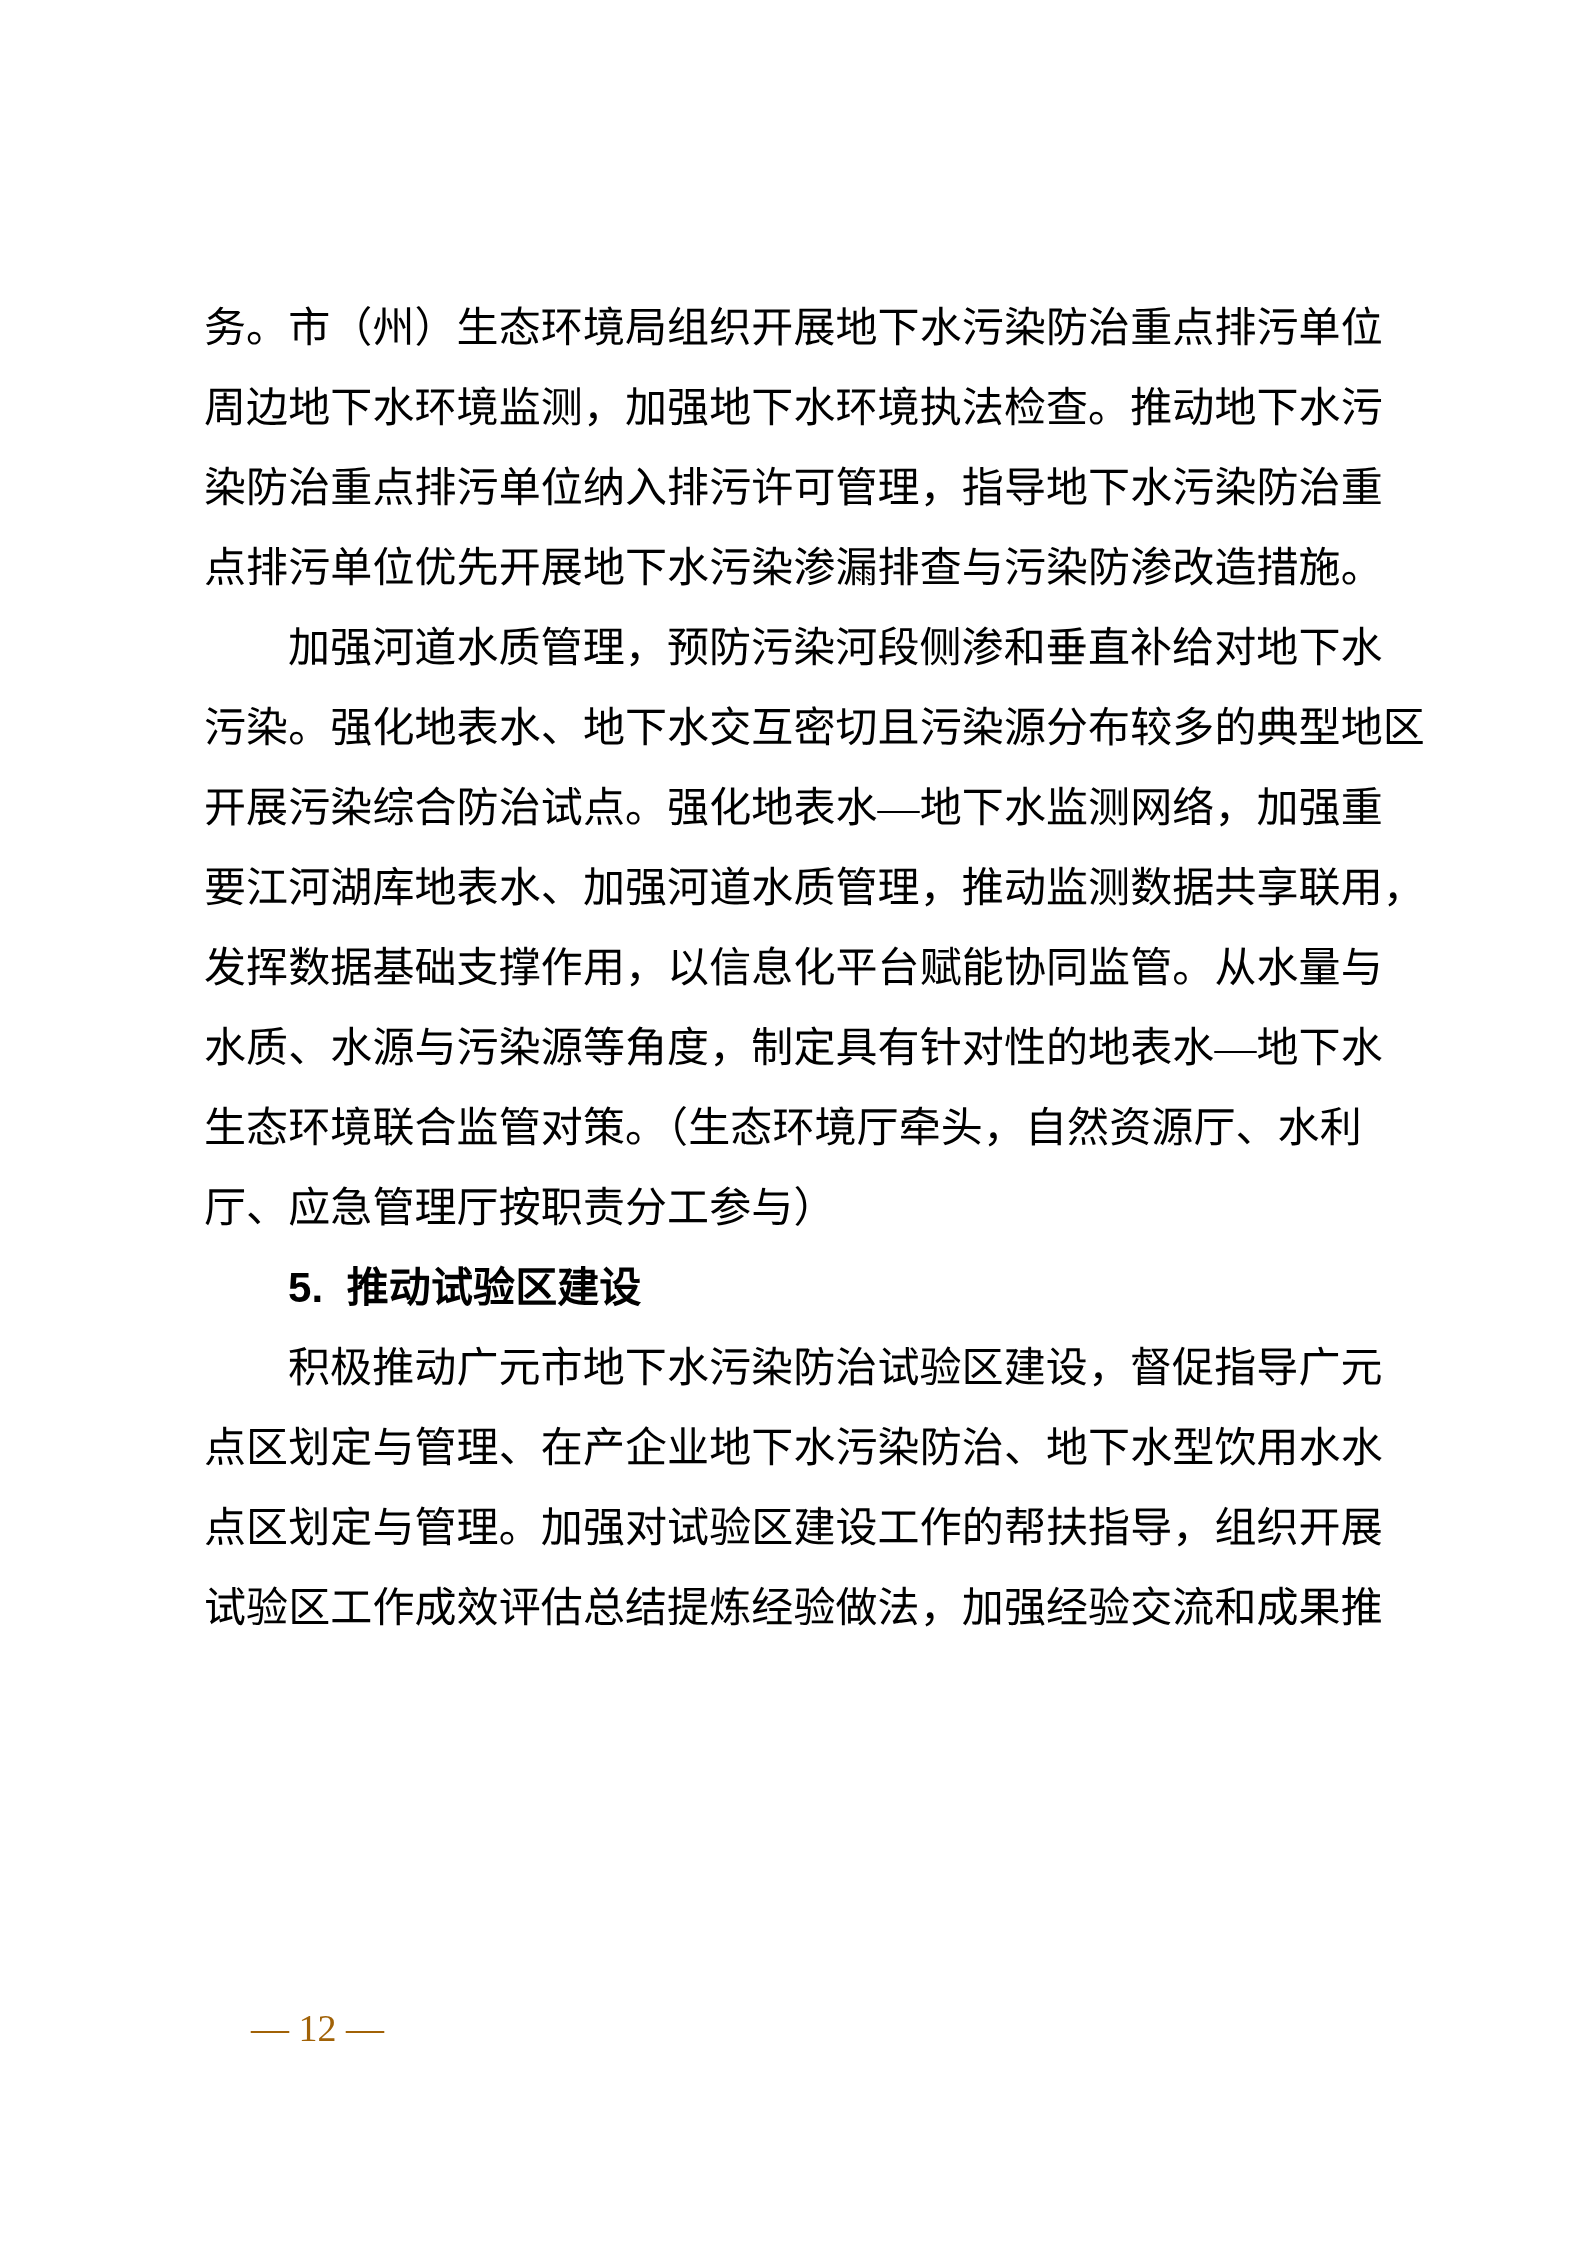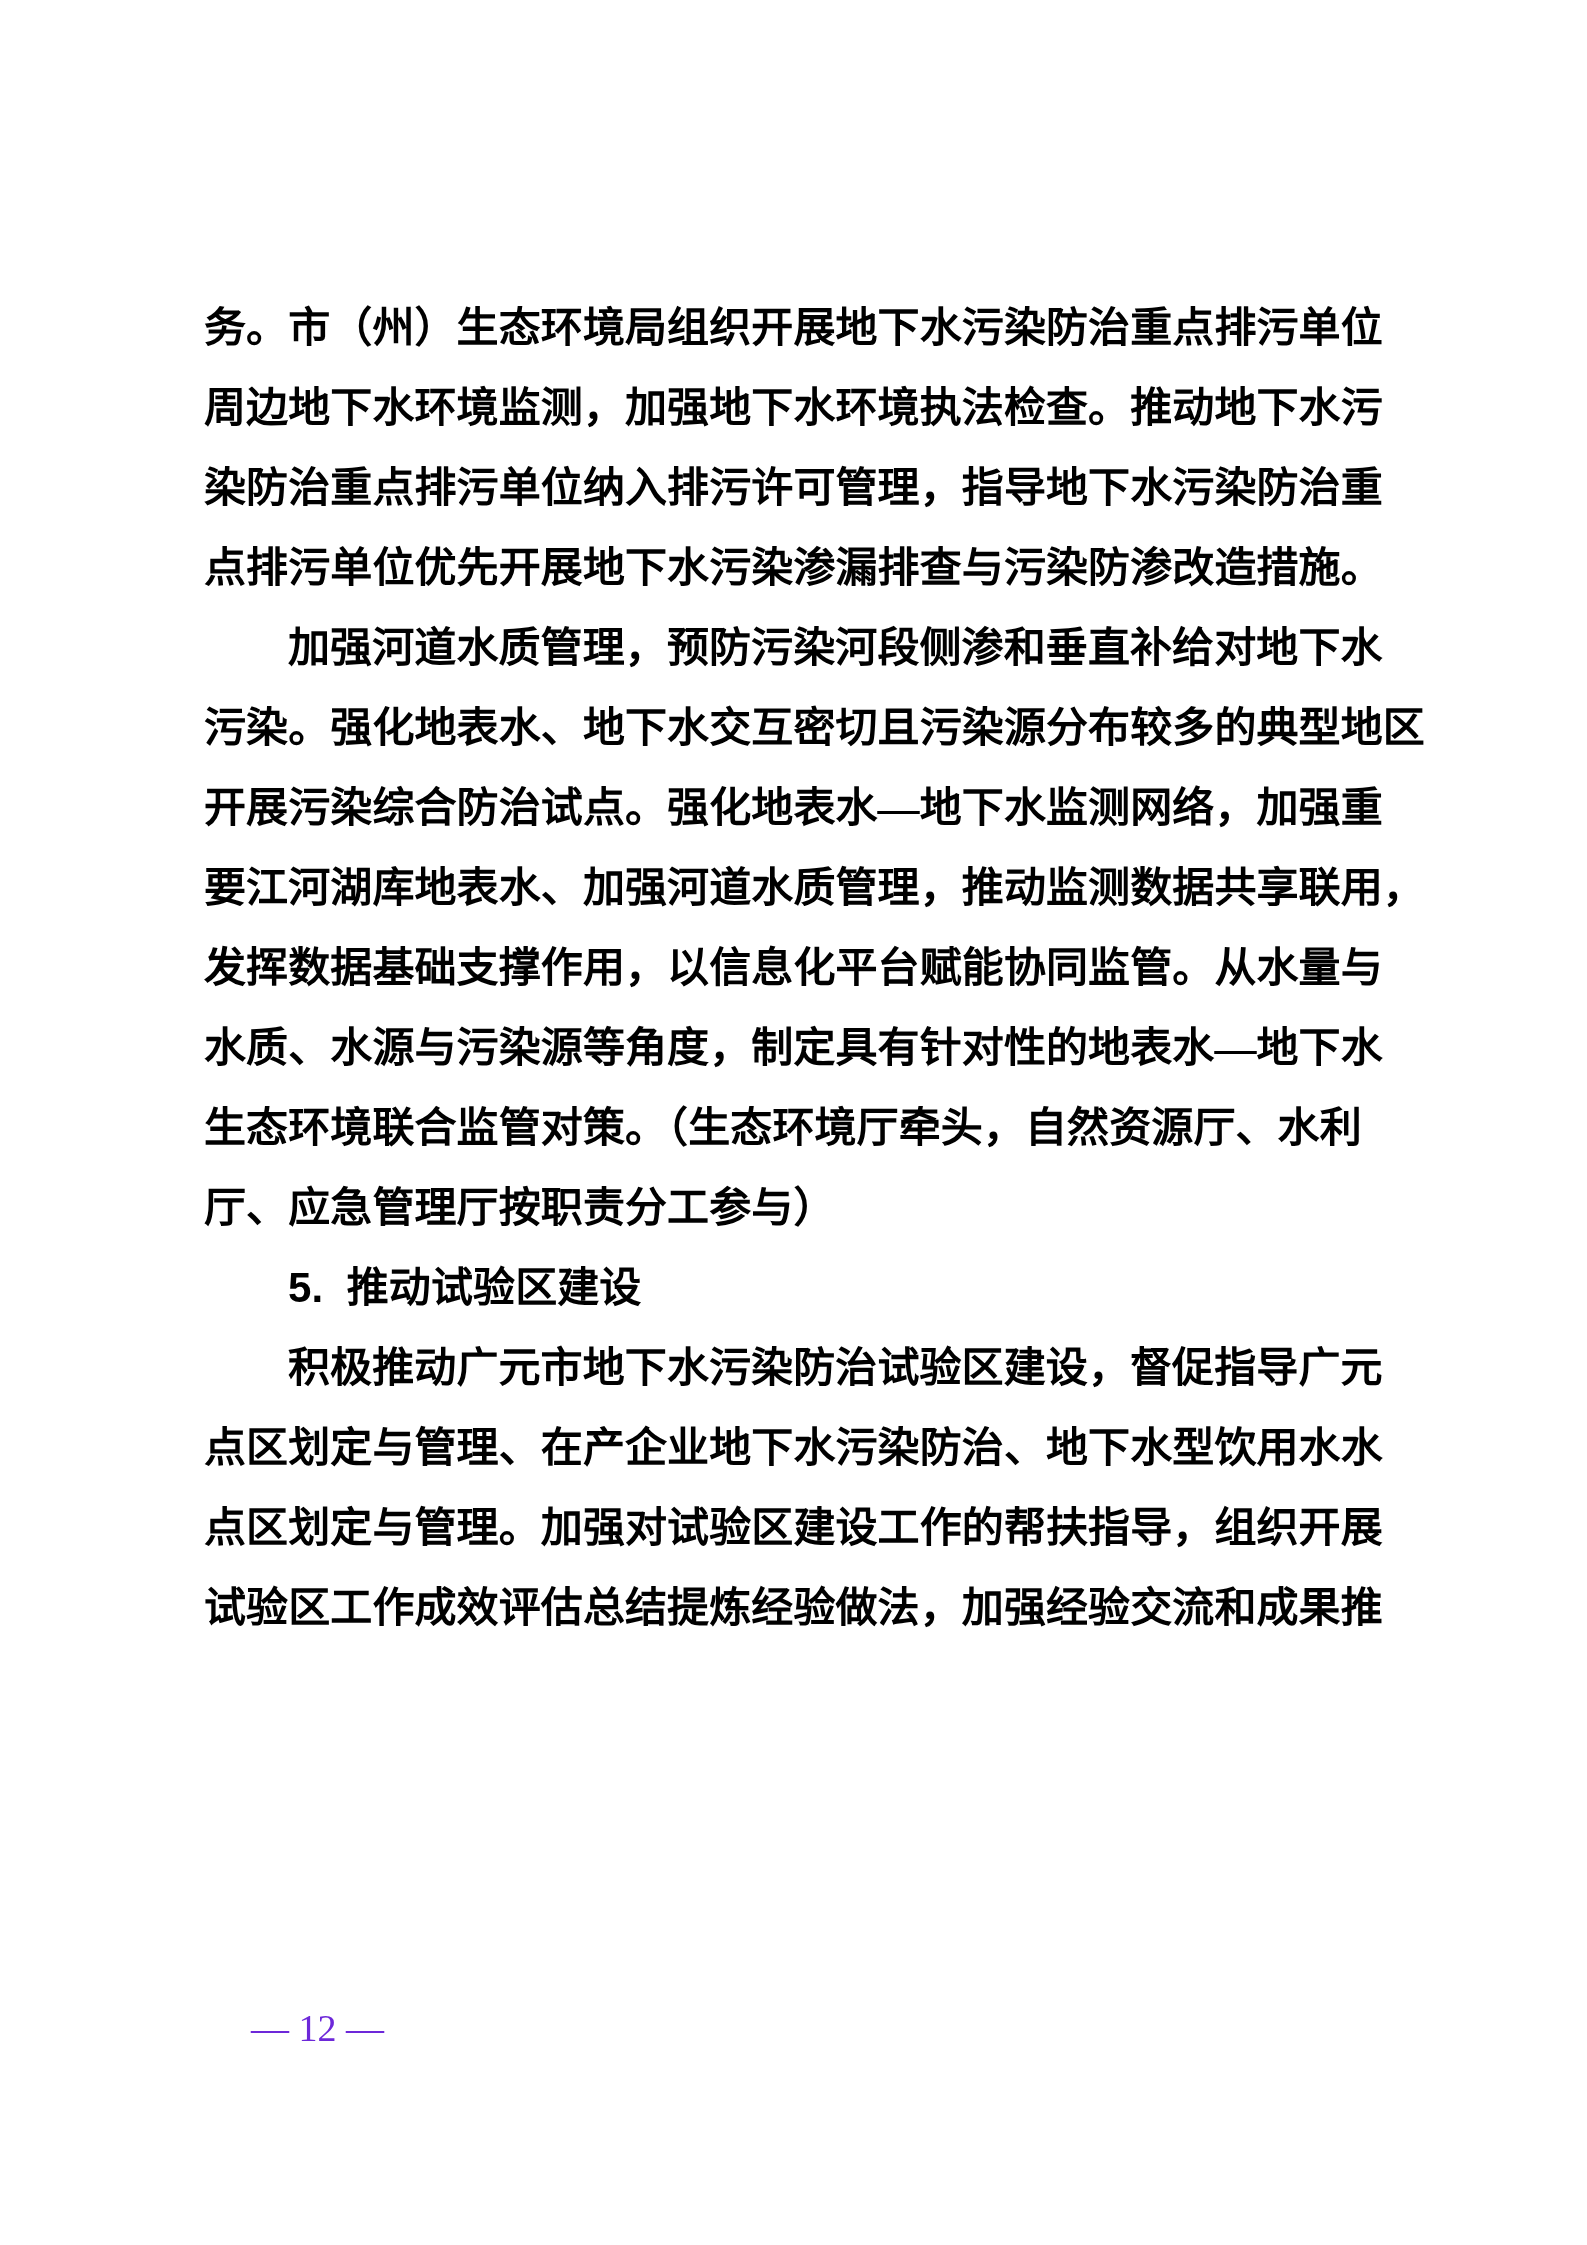--- a/index.html
+++ b/index.html
@@ -21,42 +21,42 @@
     top: 288px;
     width: 1180px;
   }
   .line {
     margin: 0;
     padding: 0;
     height: 80px;
     line-height: 80px;
     font-size: 42px;
     font-family: "Liberation Serif", "DejaVu Serif", serif;
-    font-weight: bold;
+    font-weight: normal;
     color: #000000;
     white-space: pre;
     letter-spacing: 0.1px;
   }
   .line.indent {
     text-indent: 84px;
   }
   .line.heading {
     text-indent: 84px;
     font-weight: 700;
     font-family: "Liberation Sans", "DejaVu Sans", sans-serif;
   }
   .page-number {
     position: absolute;
     left: 251px;
     top: 1996px;
     height: 64px;
     line-height: 64px;
     font-size: 38px;
     font-family: "Liberation Serif", "DejaVu Serif", serif;
-    color: #6d28d9;
+    color: #a16207;
     white-space: pre;
   }
 </style>
 </head>
 <body>
 
 <div class="page">
   <main class="text-block">
     <p class="line flush">务。市（州）生态环境局组织开展地下水污染防治重点排污单位</p>
     <p class="line flush">周边地下水环境监测，加强地下水环境执法检查。推动地下水污</p>

